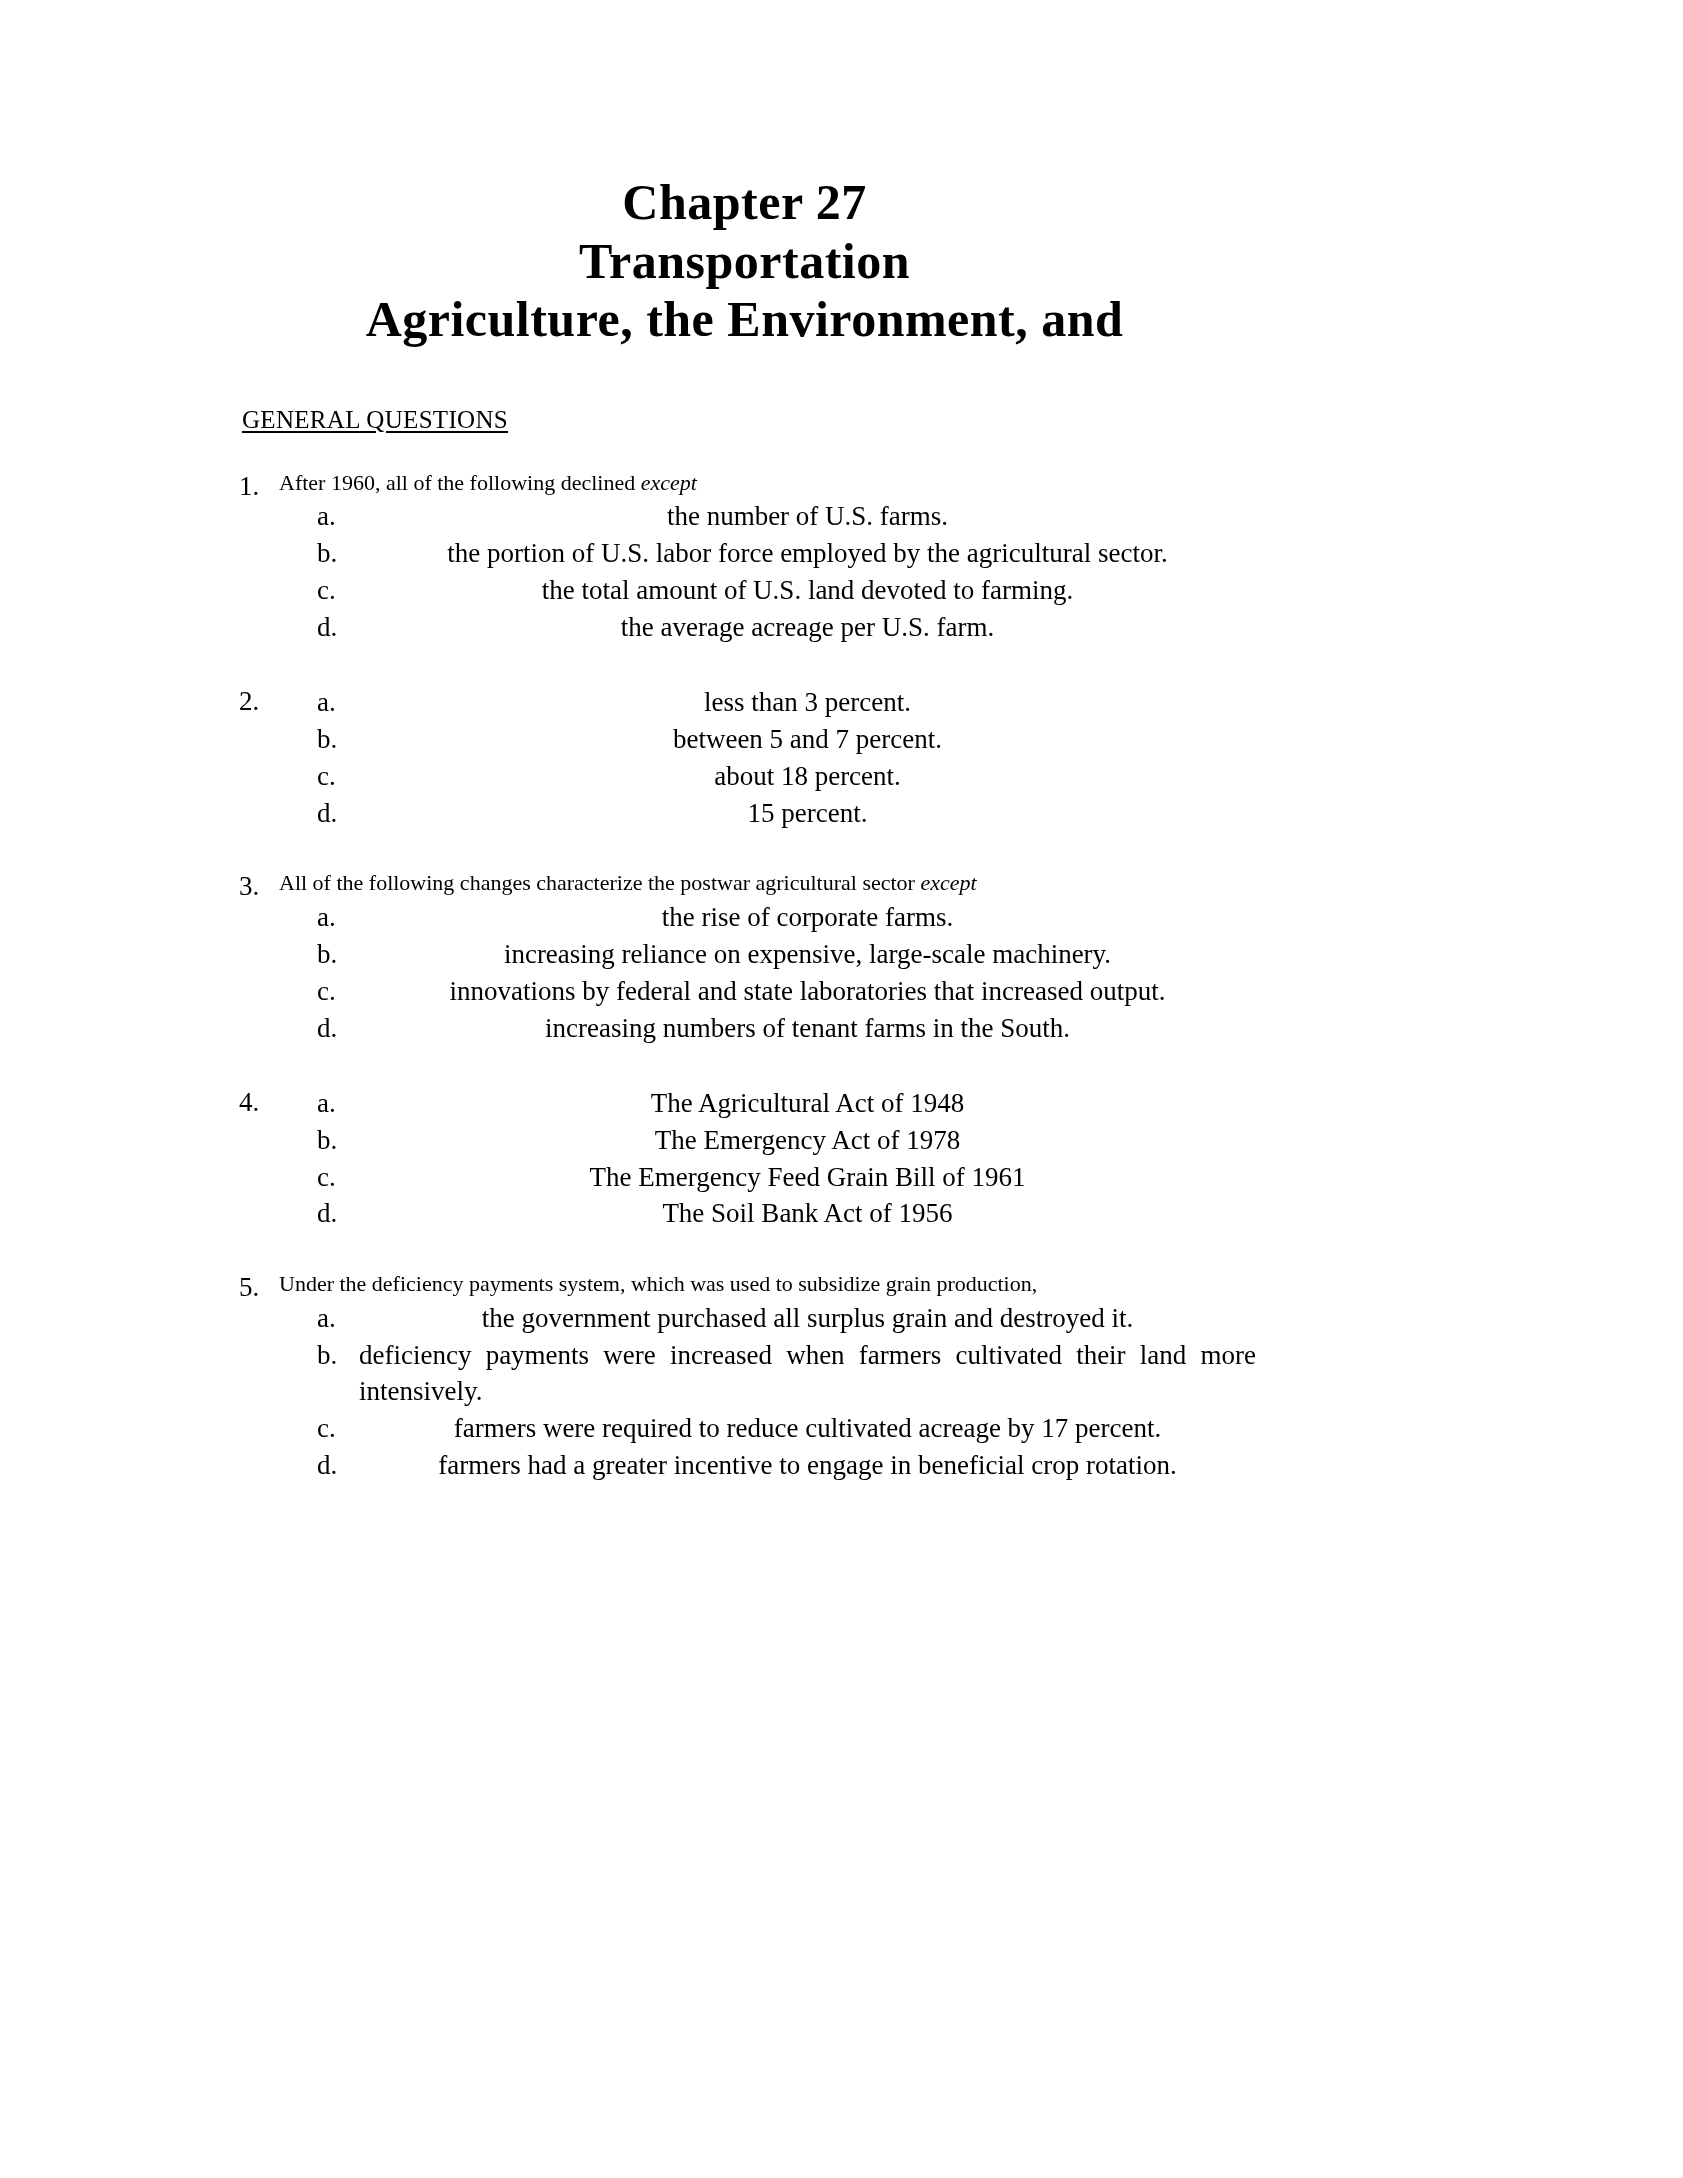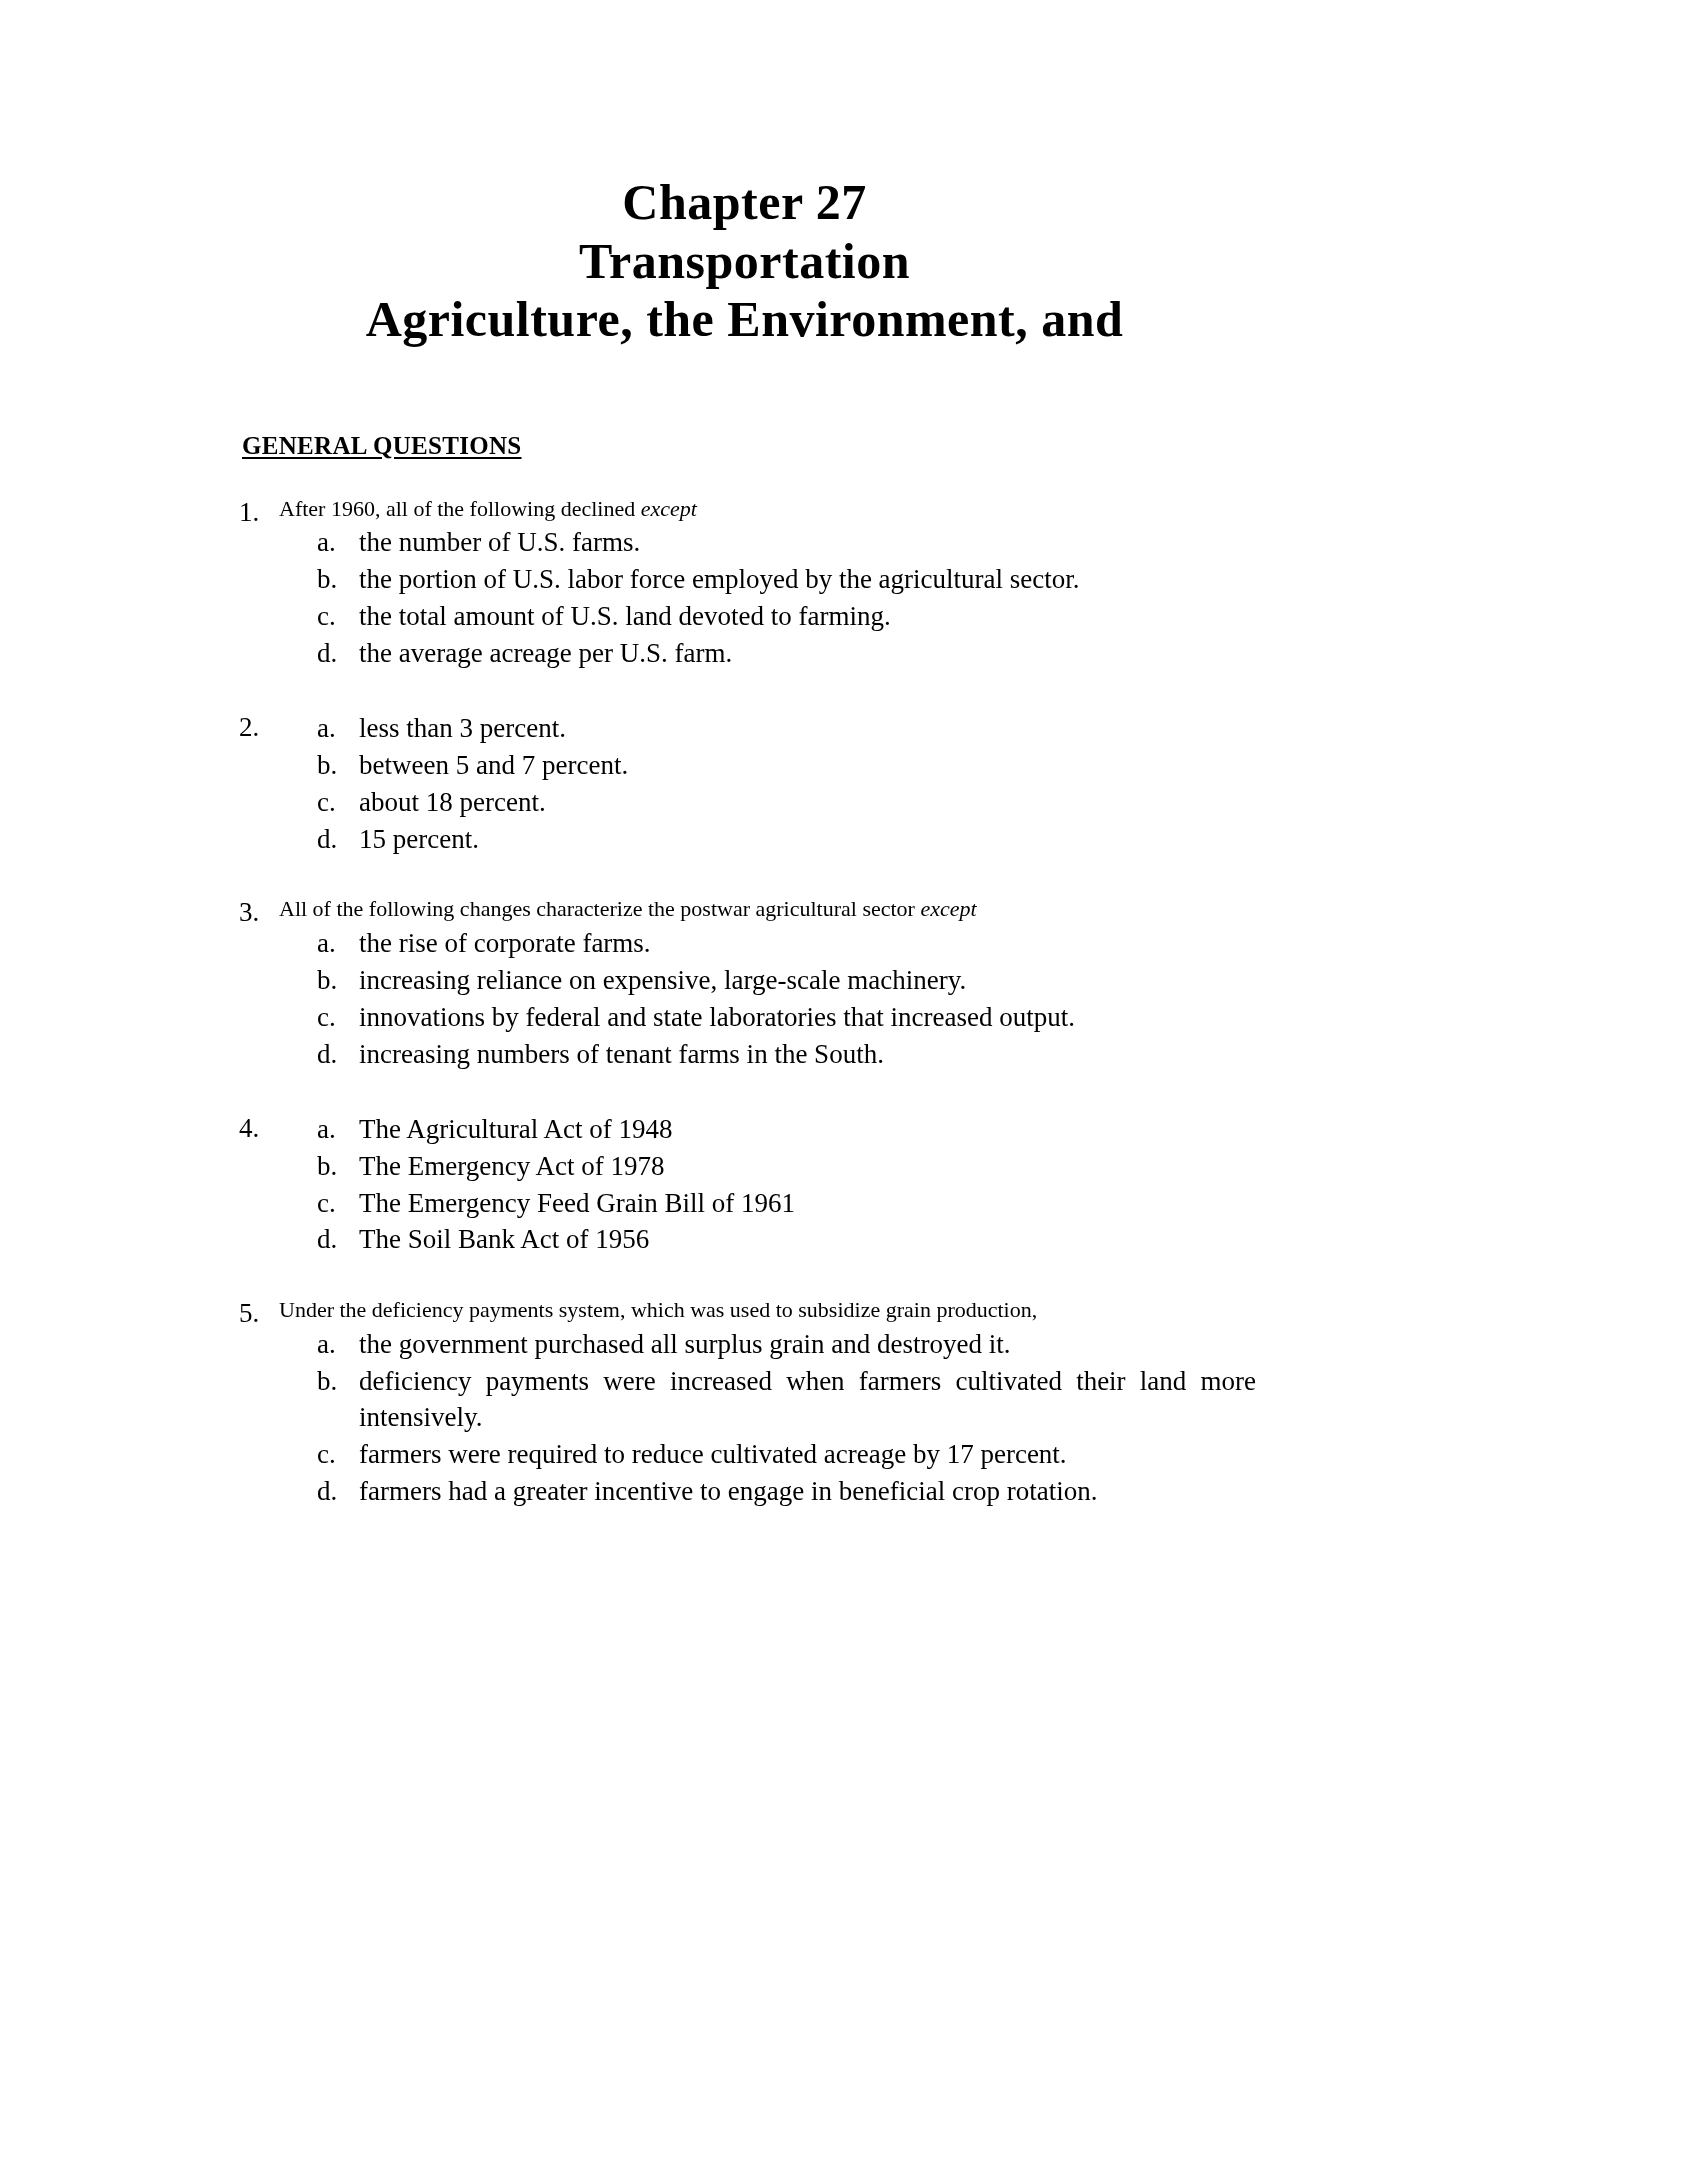--- a/index.html
+++ b/index.html
@@ -28,24 +28,24 @@
     font-size: 50px;
     line-height: 1.17;
     letter-spacing: 0.5px;
     margin: 0 auto;
     width: 1020px;
   }
   .title-line {
     display: block;
   }
   .section-head {
-    margin-top: 83px;
+    margin-top: 57px;
     margin-left: 9px;
     font-size: 25px;
-    font-weight: bold;
+    font-weight: normal;
     letter-spacing: 0.3px;
   }
   .section-head u {
     text-decoration: underline;
     text-underline-offset: 3px;
   }
   .qlist {
     margin-top: 34px;
   }
   .question {
@@ -90,21 +90,21 @@
   .c-letter {
     width: 42px;
     flex: 0 0 42px;
   }
   .c-text {
     flex: 1 1 auto;
     text-align: justify;
     text-justify: inter-word;
   }
   .c-text.nojustify {
-    text-align: left;
+    text-align: center;
   }
 </style>
 </head>
 <body>
 
 <div class="page">
 
   <div class="title-block">
     <span class="title-line">Chapter 27</span>
     <span class="title-line">Transportation</span>

